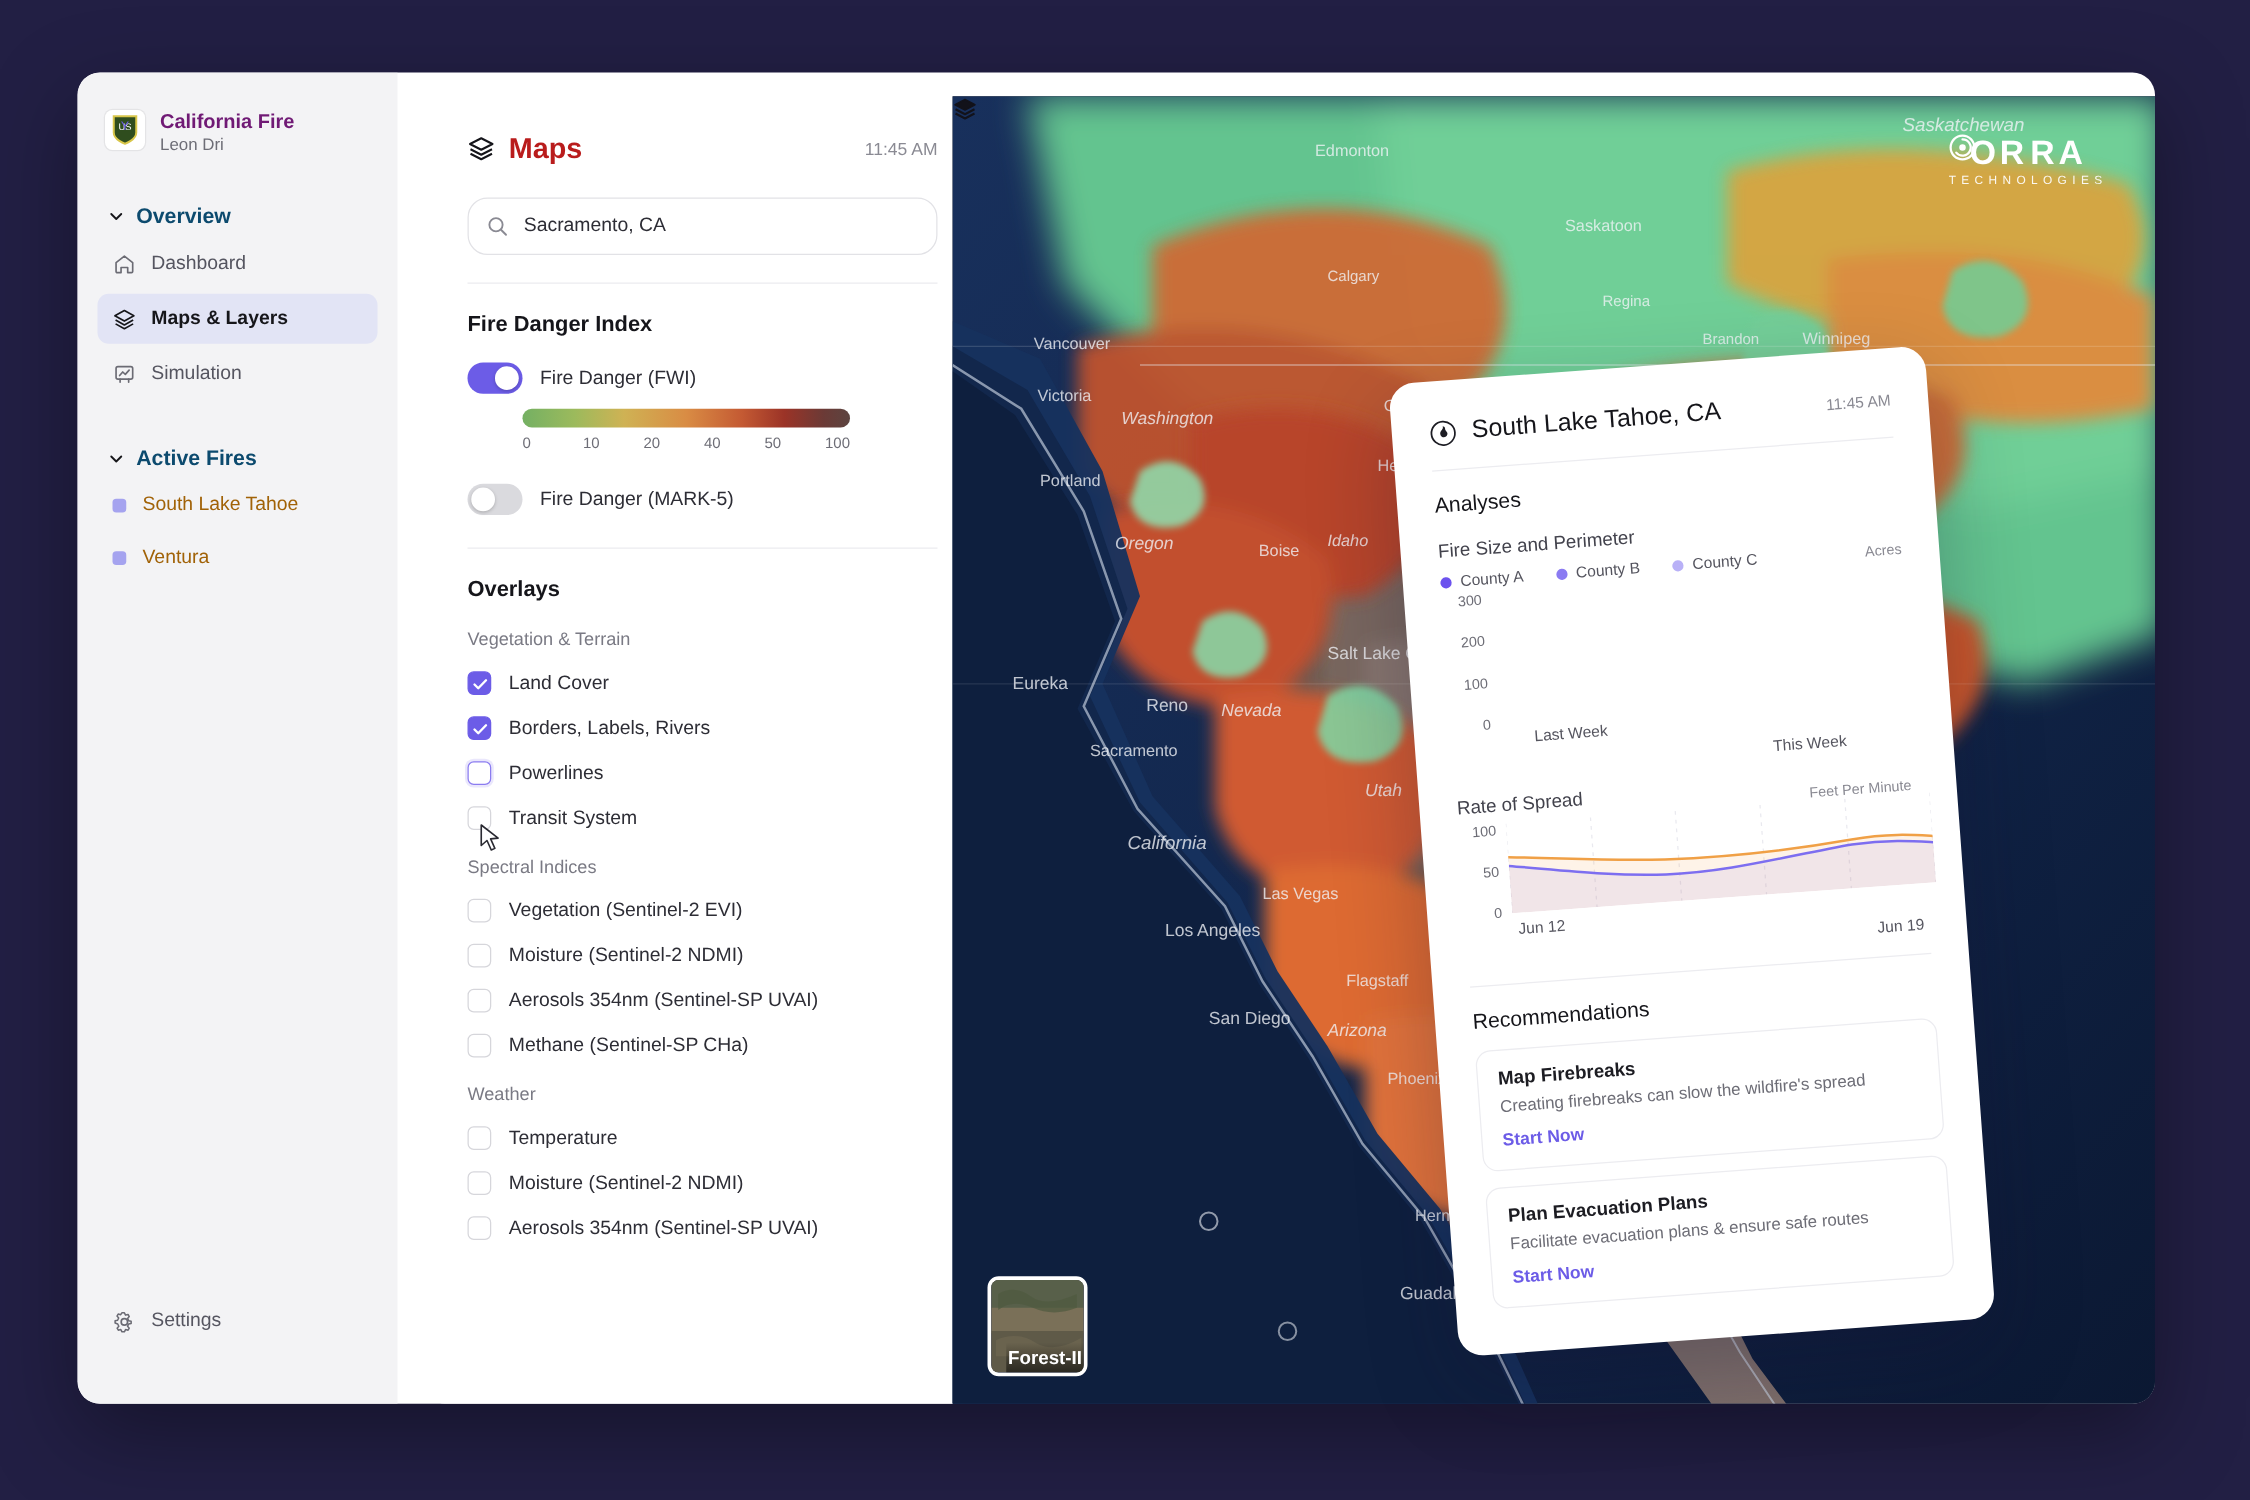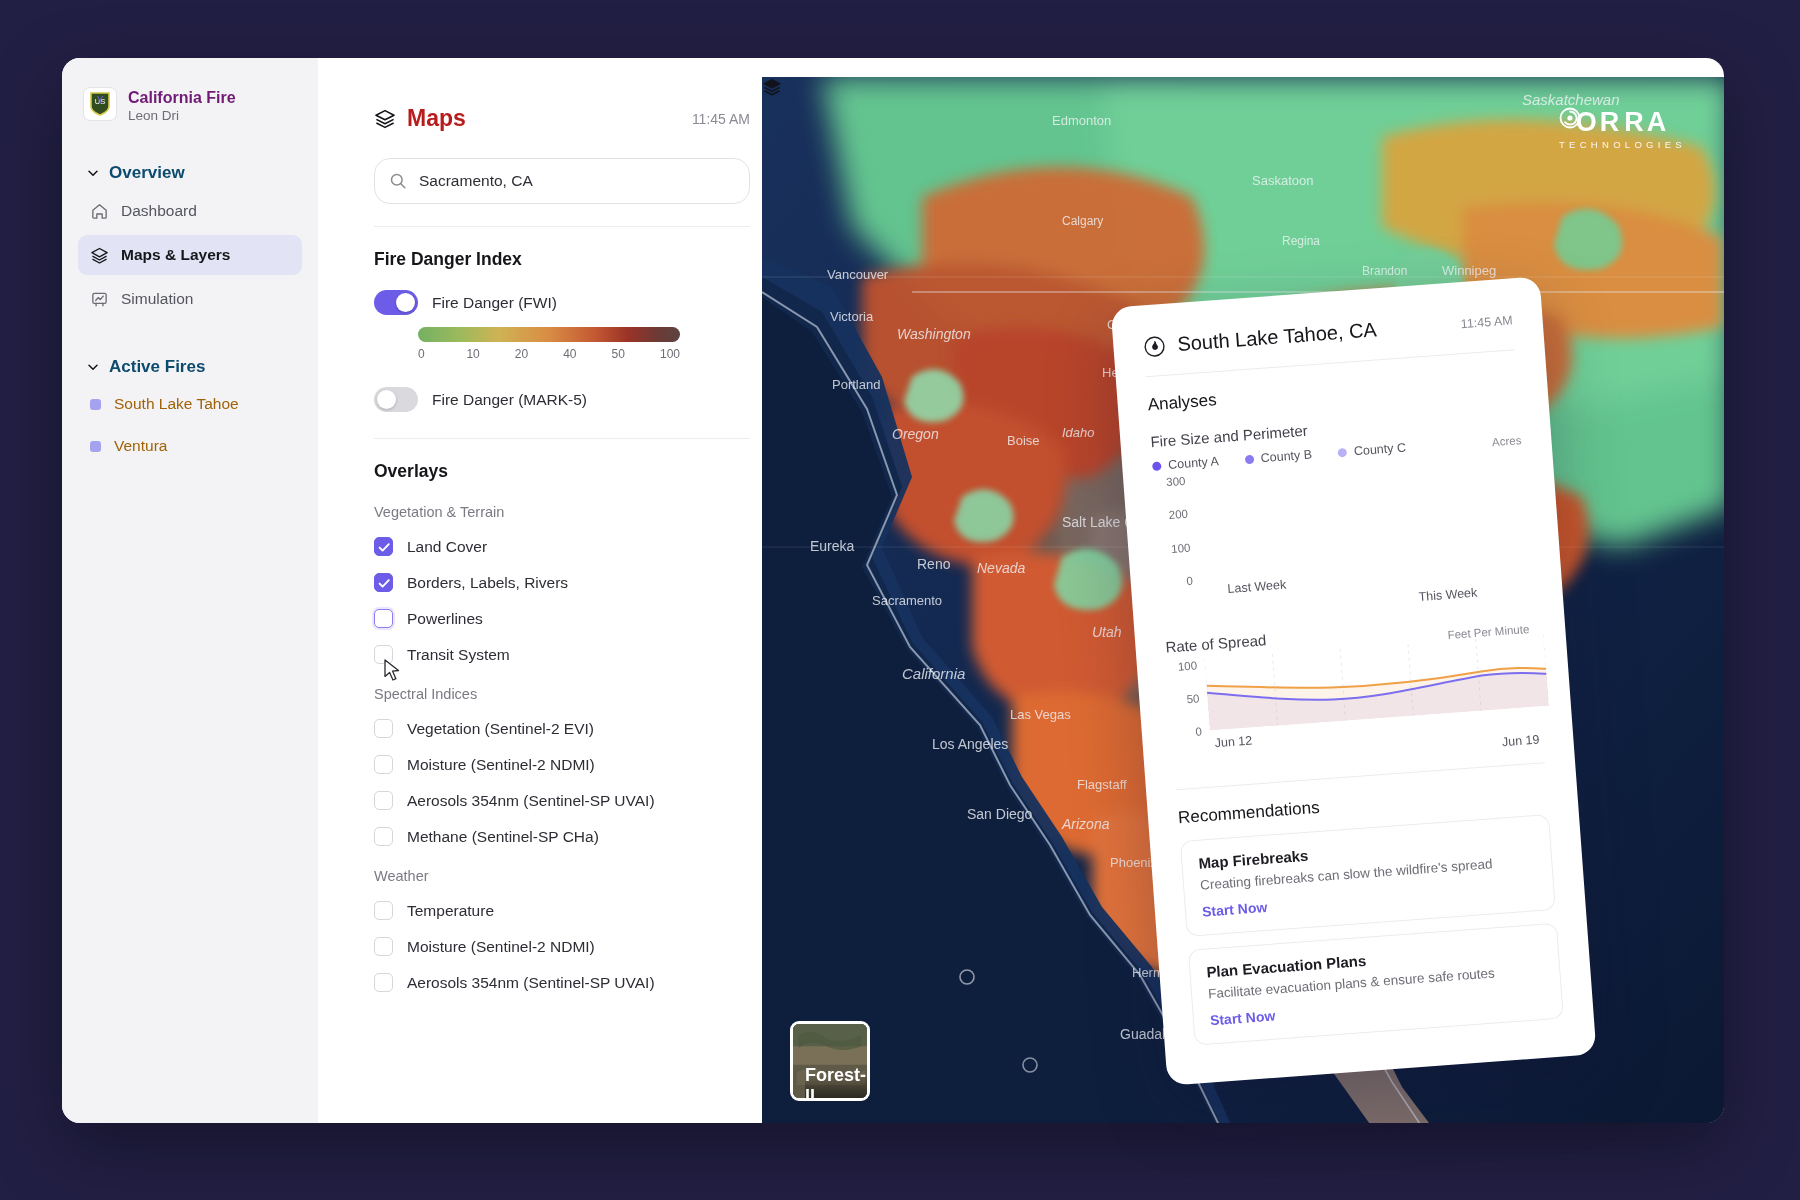--- a/index.html
+++ b/index.html
@@ -121,21 +121,21 @@
   .orora-mark { display: inline-block; width: 22px; height: 22px; vertical-align: middle; }
 
   .map-thumb {
     position: absolute; left: 28px; bottom: 22px;
     width: 80px; height: 80px; border-radius: 9px;
     border: 3px solid #fff; overflow: hidden;
   }
   .map-thumb .cap {
     position: absolute; left: 12px; right: 0; bottom: 0; height: 24px;
     display: flex; align-items: center; justify-content: center;
-    color: #fff; font-size: 18px; font-weight: 600;
+    color: #fff; font-size: 15px; font-weight: 600;
     background: linear-gradient(180deg, rgba(0,0,0,0), rgba(0,0,0,.55));
   }
   .map-layers-btn { position: absolute; left: 288px; bottom: 55px; width: 20px; height: 20px; }
 
   
   #detail-card {
     position: absolute; left: 1110px; top: 292px;
     width: 430px; height: 780px;
     background: #fff; border-radius: 20px;
     transform: rotate(-4.2deg);
@@ -250,20 +250,27 @@
         <span class="fire-dot"></span>
         <span>South Lake Tahoe</span>
       </div>
       <div class="fire-item">
         <span class="fire-dot"></span>
         <span>Ventura</span>
       </div>
     </div>
 
     <div id="sidebar-footer">
+      <div class="nav-item">
+        <svg class="ico" viewBox="0 0 20 20" aria-hidden="true">
+          <circle cx="10" cy="10" r="2.7" fill="none" stroke="#6b6b74" stroke-width="1.4"></circle>
+          <path d="M10 2.4l1 1.9 2.1-.5 1 1.7-1.4 1.6.9 1.9 2.1.4v2l-2.1.4-.9 1.9 1.4 1.6-1 1.7-2.1-.5-1 1.9h-2l-1-1.9-2.1.5-1-1.7 1.4-1.6-.9-1.9L2.2 11V9l2.1-.4.9-1.9L3.8 5.1l1-1.7 2.1.5 1-1.5z" fill="none" stroke="#6b6b74" stroke-width="1.3" stroke-linejoin="round"></path>
+        </svg>
+        <span>Settings</span>
+      </div>
     </div>
   </aside>
 
   <section id="panel">
     <div class="panel-head">
       <svg class="ico" viewBox="0 0 22 22" aria-hidden="true">
         <path d="M11 2.6L20 7.2l-9 4.6-9-4.6 9-4.6z" fill="none" stroke="#15151a" stroke-width="1.6" stroke-linejoin="round"></path>
         <path d="M2.4 11.4L11 15.8l8.6-4.4" fill="none" stroke="#15151a" stroke-width="1.6" stroke-linejoin="round"></path>
         <path d="M2.4 15L11 19.4l8.6-4.4" fill="none" stroke="#15151a" stroke-width="1.6" stroke-linejoin="round"></path>
       </svg>

